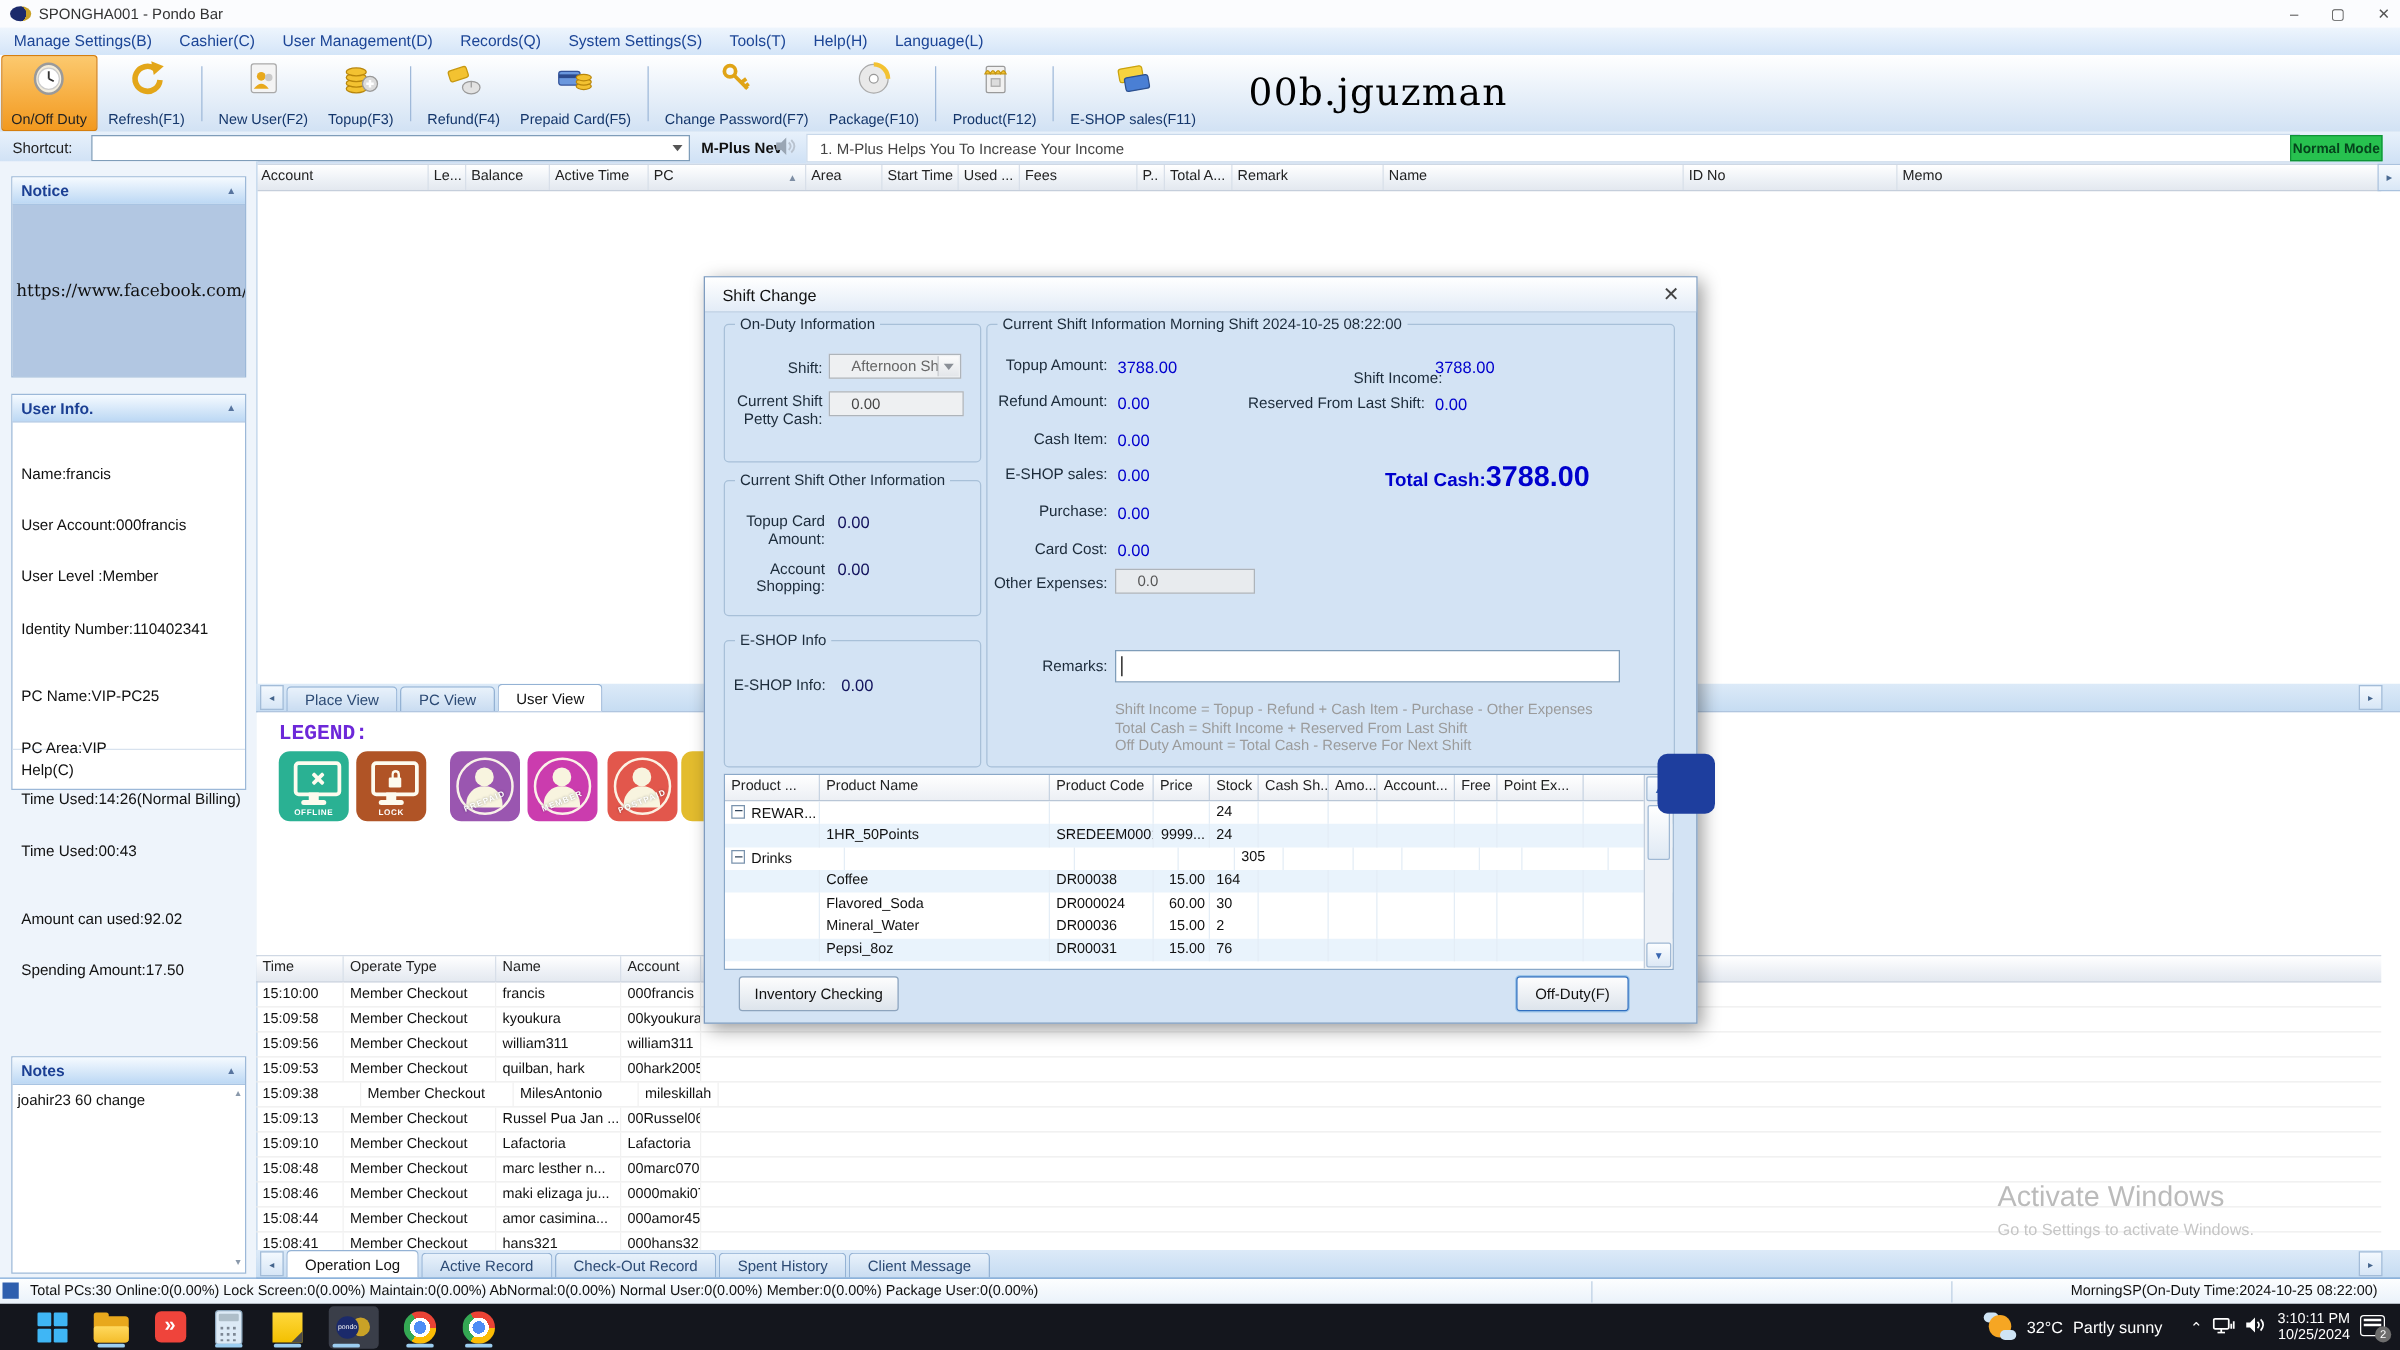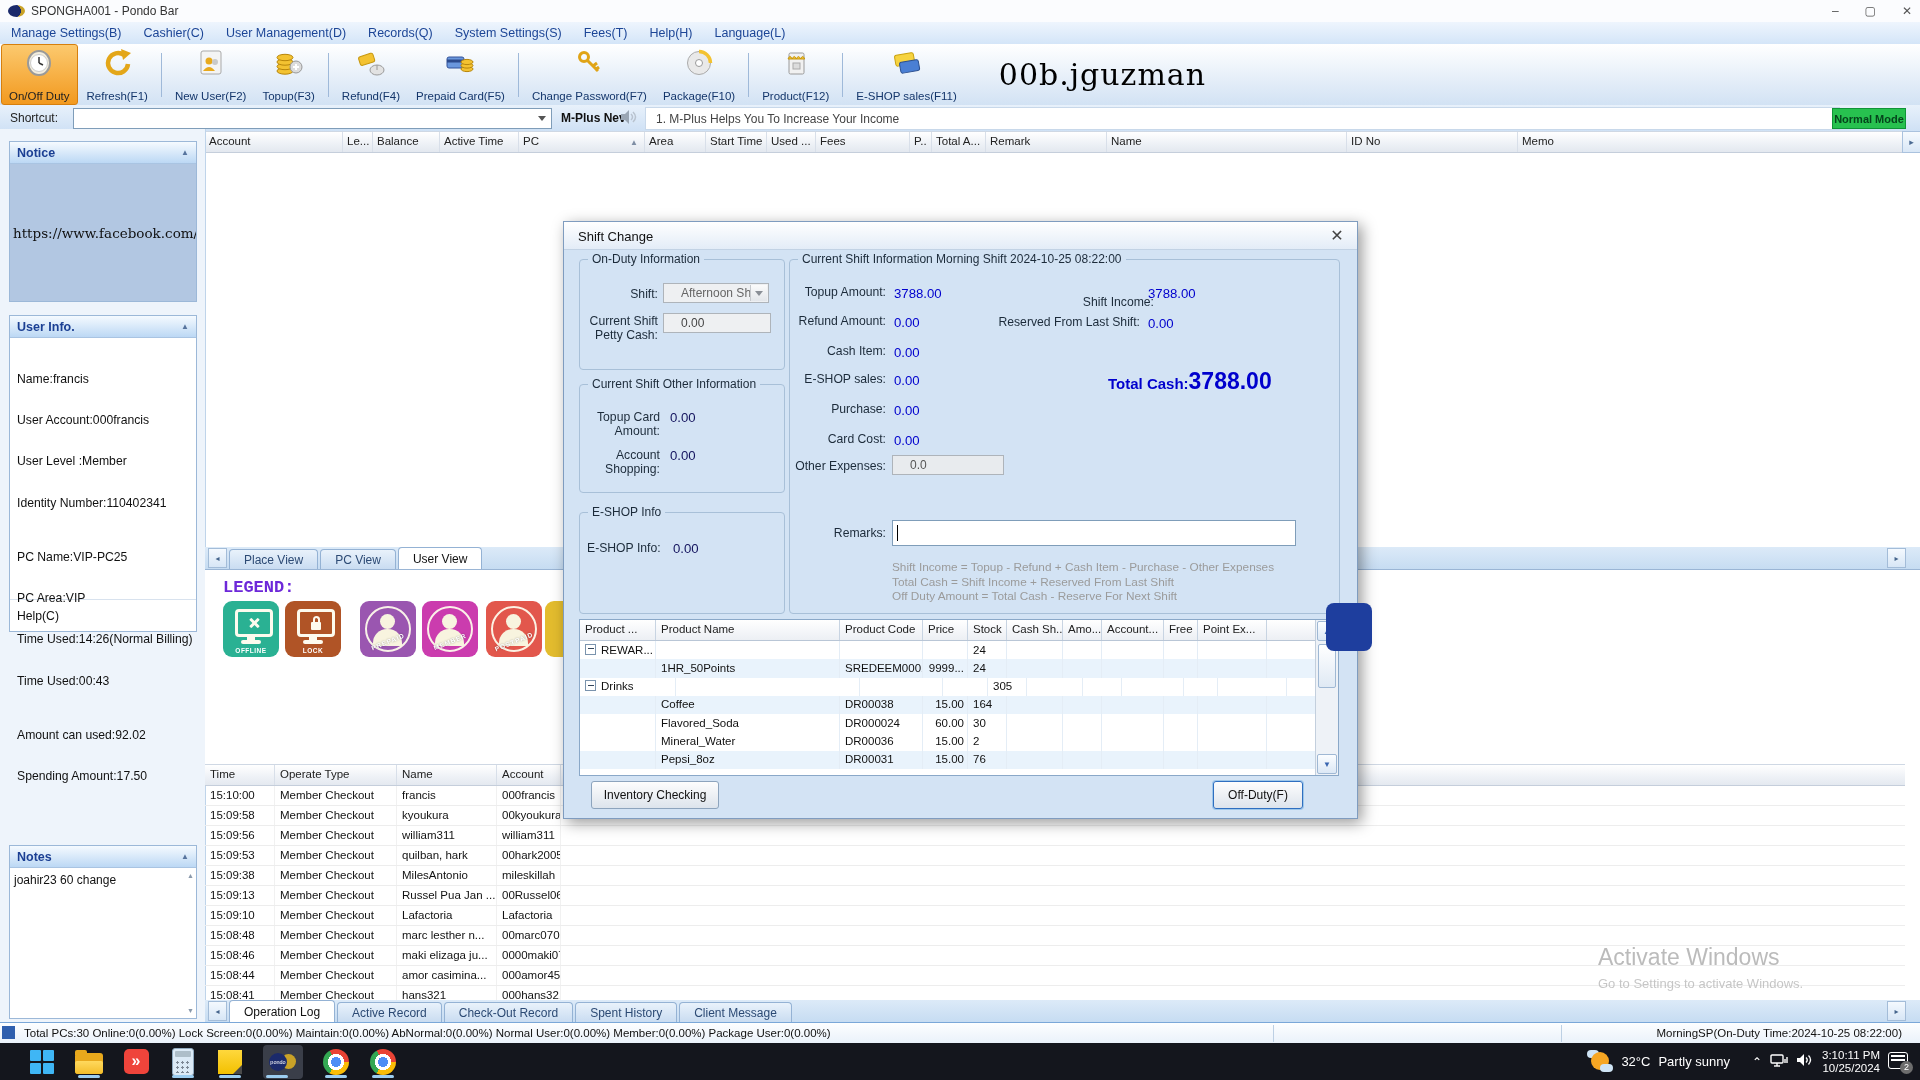--- a/index.html
+++ b/index.html
@@ -161,21 +161,21 @@
       <span>✕</span>
     </span>
   </div>
 
   <div class="abs menubar" id="menubar">
       <span class="menu-item">Manage Settings(B)</span>
       <span class="menu-item">Cashier(C)</span>
       <span class="menu-item">User Management(D)</span>
       <span class="menu-item">Records(Q)</span>
       <span class="menu-item">System Settings(S)</span>
-      <span class="menu-item">Fees(T)</span>
+      <span class="menu-item">Tools(T)</span>
       <span class="menu-item">Help(H)</span>
       <span class="menu-item">Language(L)</span>
     </div>
 
   <div class="abs toolbar" id="toolbar">
       <div class="tb-btn active">
         <span class="tb-icon">
           <svg width="30" height="30">
             <ellipse cx="15" cy="15" rx="11" ry="12" fill="#f3eddc" stroke="#9a9a9a" stroke-width="2"></ellipse>
             <circle cx="15" cy="15" r="8.5" fill="#fff" stroke="#ccc"></circle>
@@ -450,21 +450,21 @@
           <div class="ol-cell" style="flex: 1 1 0%; border-right: none;"></div>
         </div>
         <div class="ol-row">
           <div class="ol-cell" style="width: 70px;">15:09:53</div>
           <div class="ol-cell" style="width: 122px;">Member Checkout</div>
           <div class="ol-cell" style="width: 100px;">quilban, hark</div>
           <div class="ol-cell" style="width: 64px;">00hark2005</div>
           <div class="ol-cell" style="flex: 1 1 0%; border-right: none;"></div>
         </div>
         <div class="ol-row">
-          <div class="ol-cell" style="width: 70px;">15:09:38</div>
+          <div class="ol-cell" style="width: 84px;">15:09:38</div>
           <div class="ol-cell" style="width: 122px;">Member Checkout</div>
           <div class="ol-cell" style="width: 100px;">MilesAntonio</div>
           <div class="ol-cell" style="width: 64px;">mileskillah</div>
           <div class="ol-cell" style="flex: 1 1 0%; border-right: none;"></div>
         </div>
         <div class="ol-row">
           <div class="ol-cell" style="width: 70px;">15:09:13</div>
           <div class="ol-cell" style="width: 122px;">Member Checkout</div>
           <div class="ol-cell" style="width: 100px;">Russel Pua Jan ...</div>
           <div class="ol-cell" style="width: 64px;">00Russel06</div>

